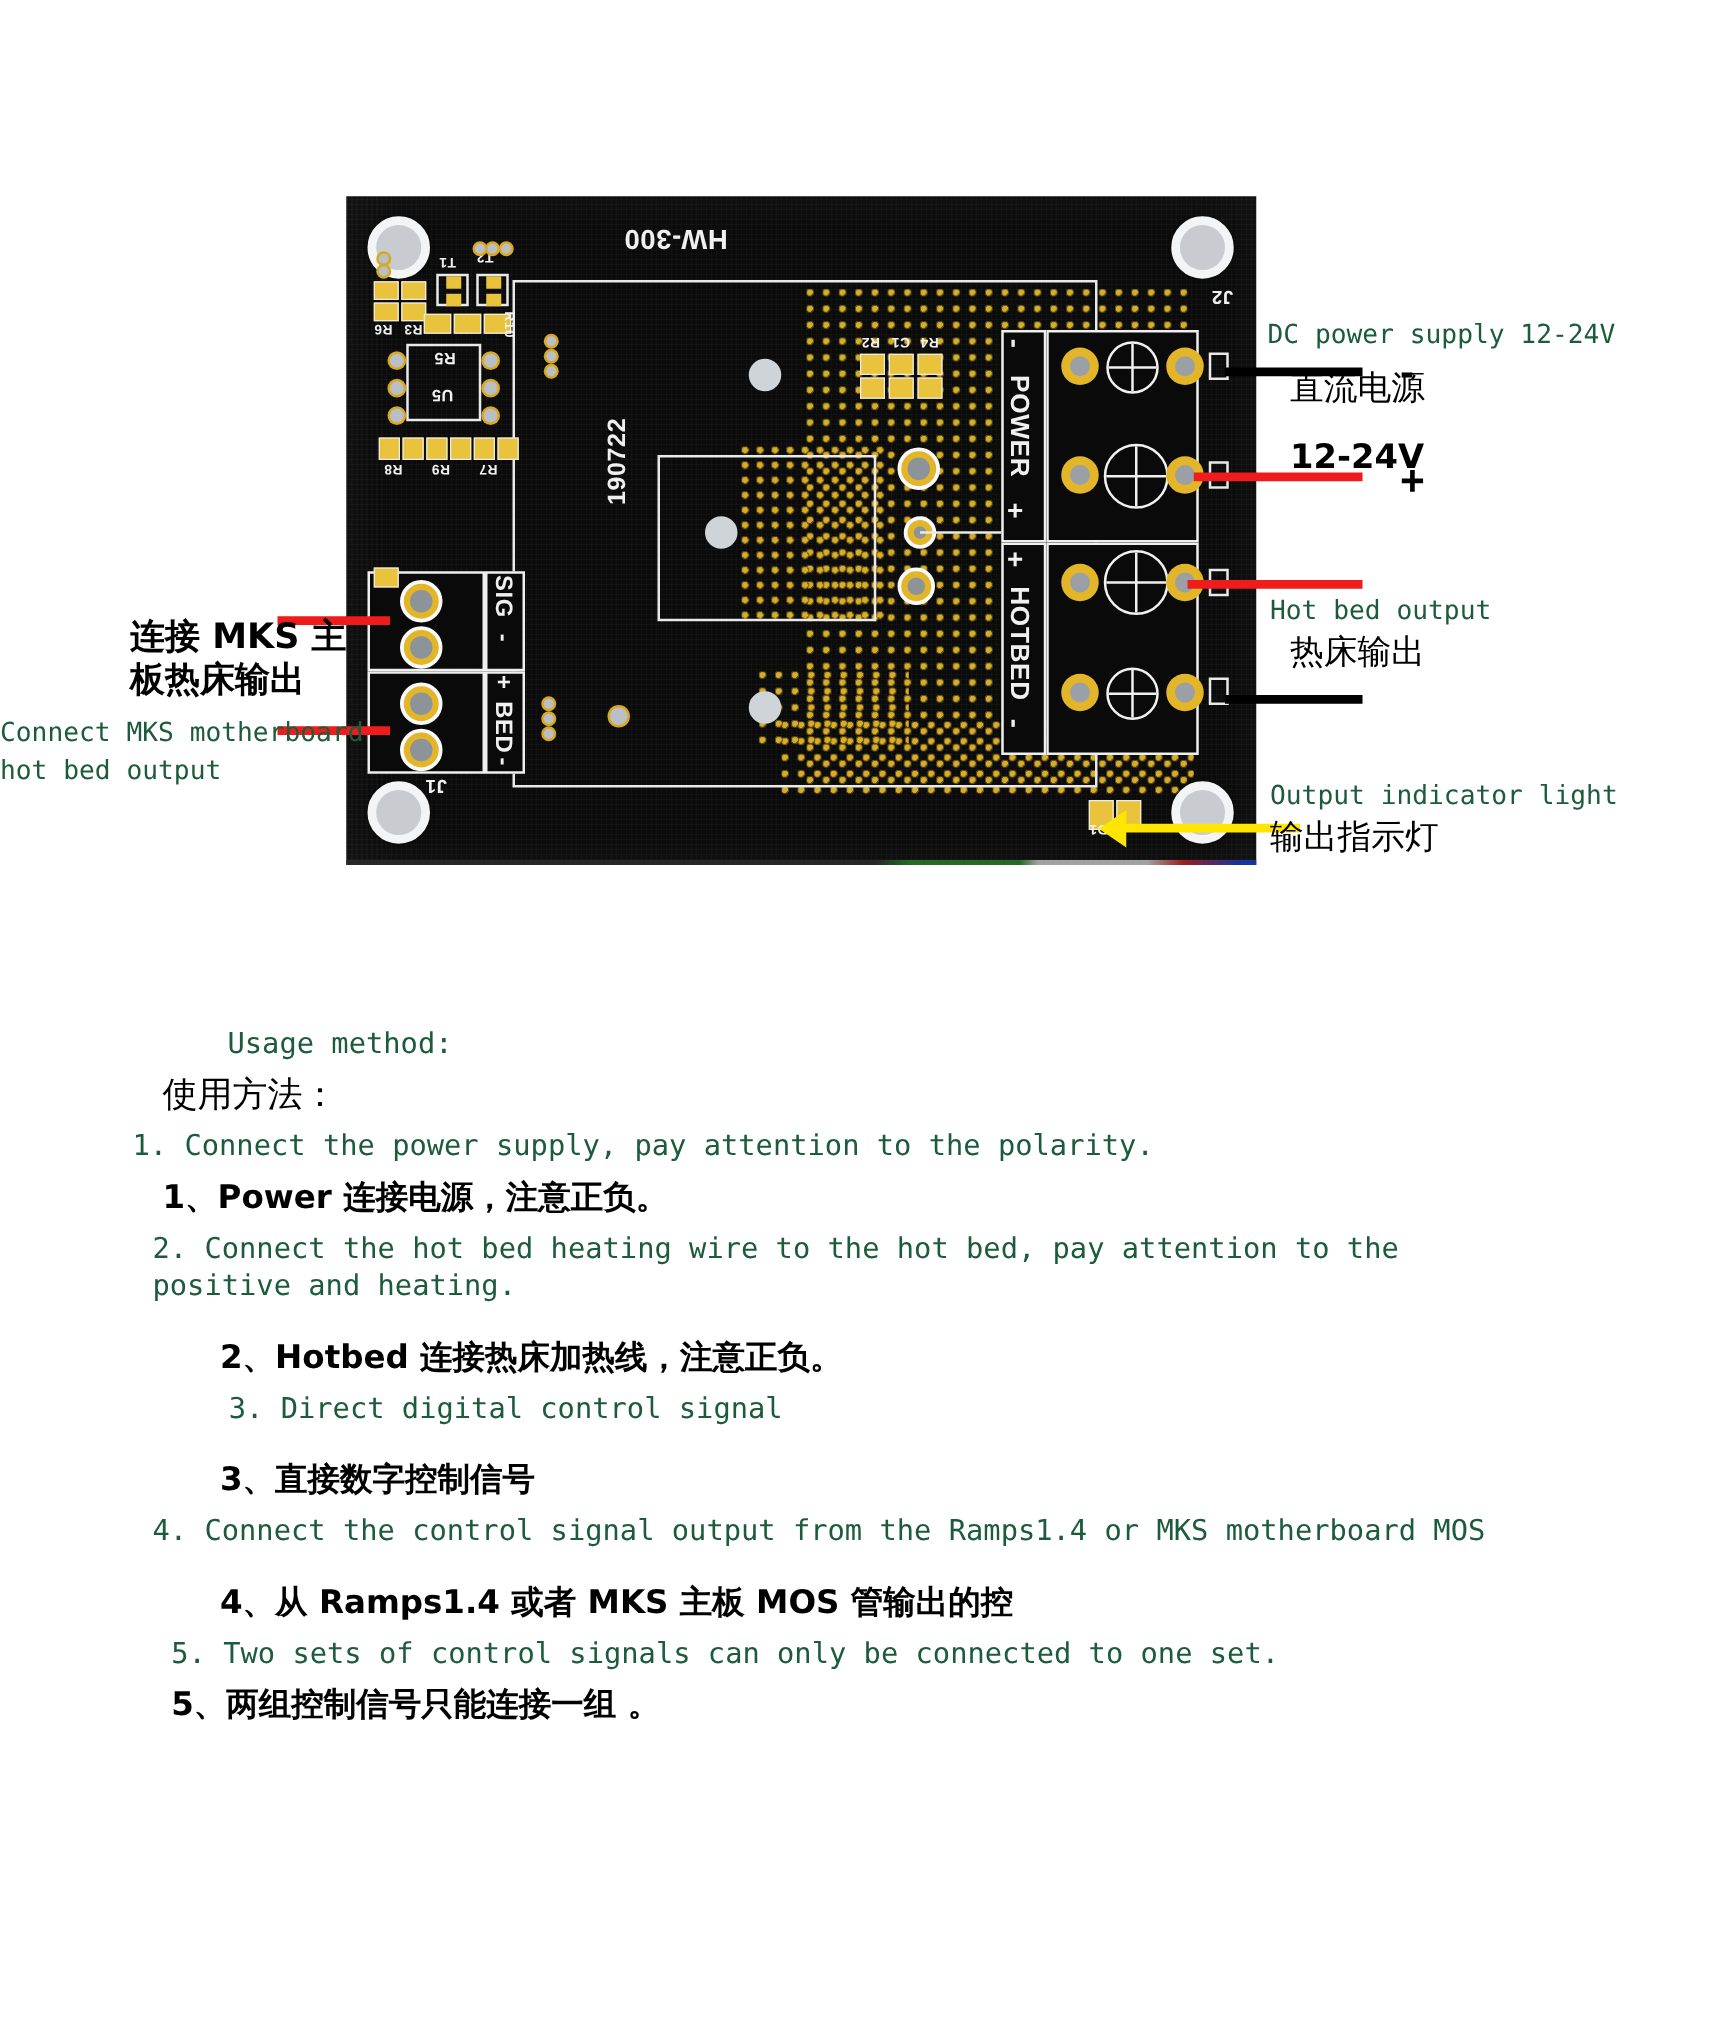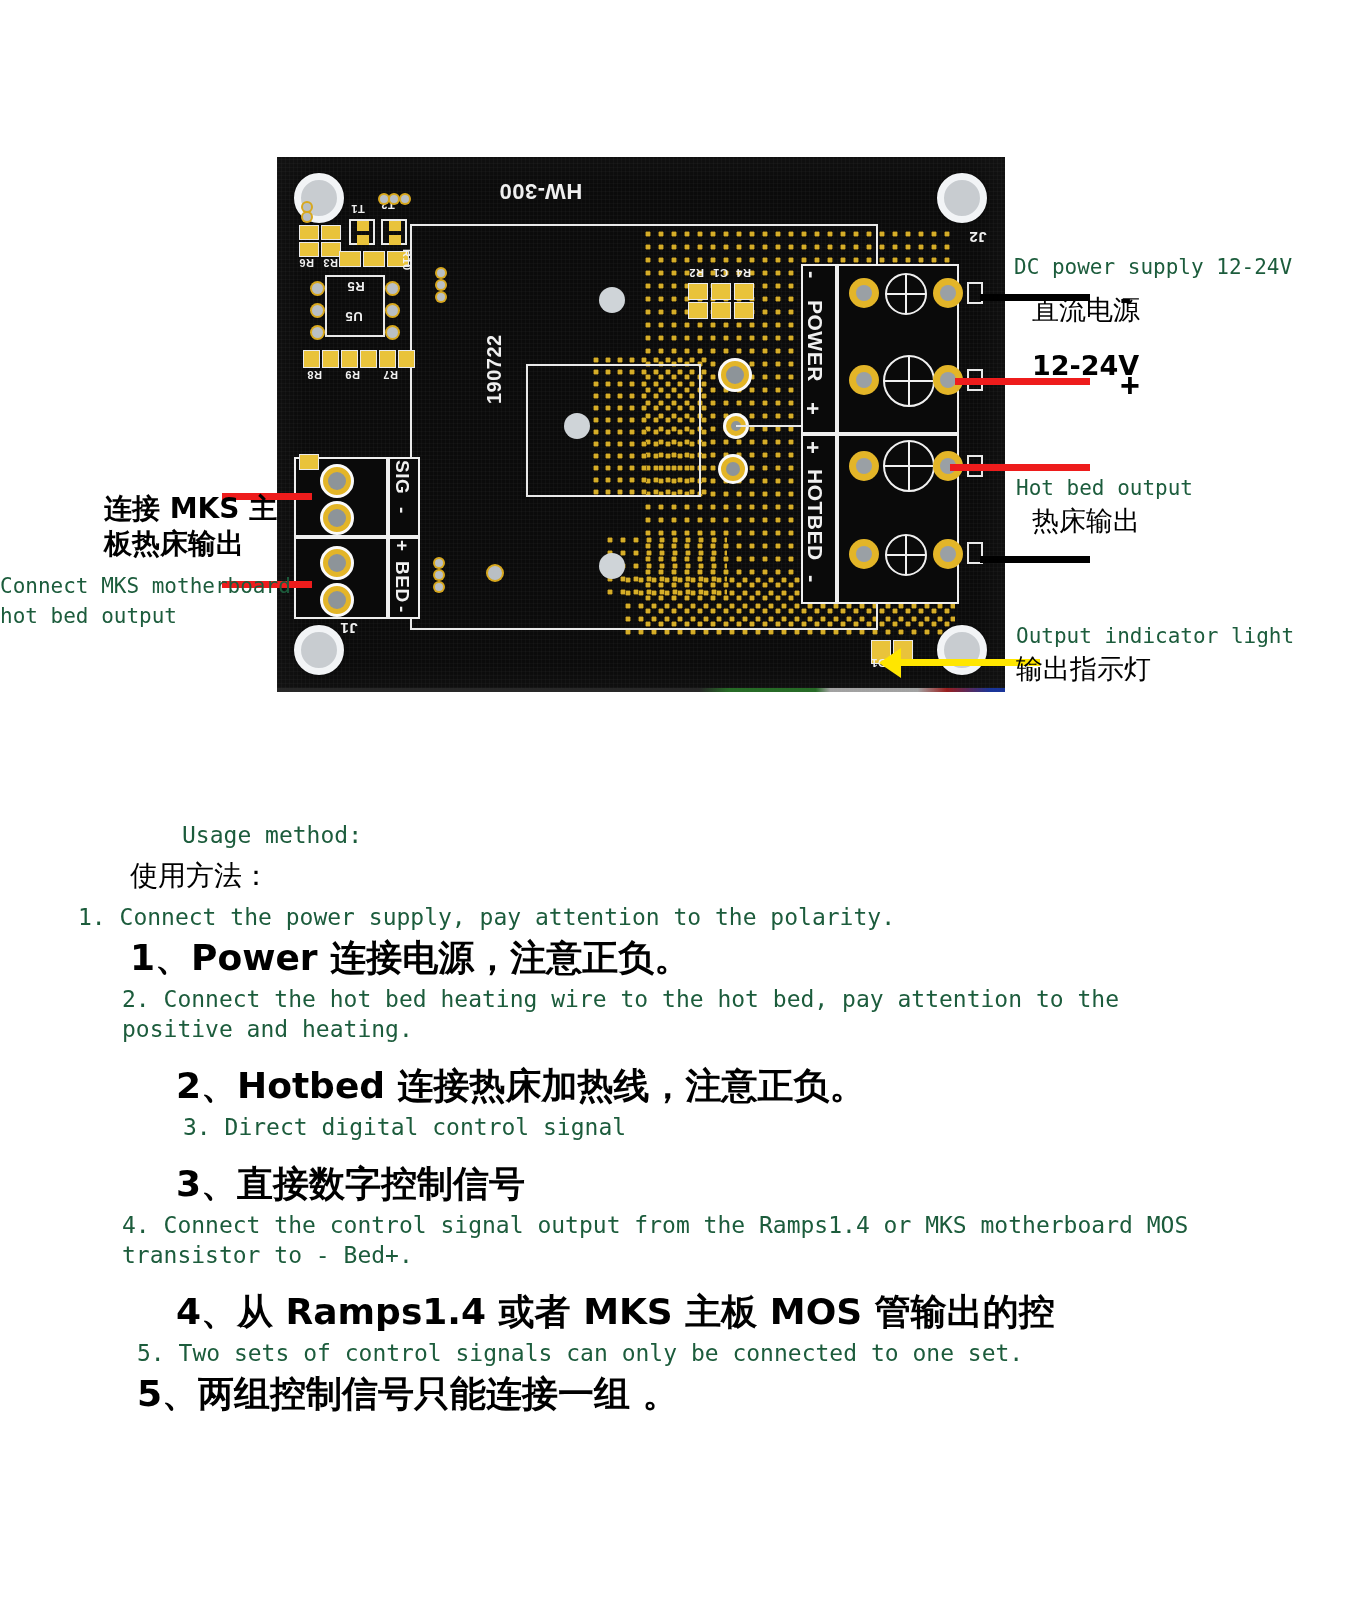--- a/index.html
+++ b/index.html
@@ -198,28 +198,28 @@
     font-family: "DejaVu Sans Mono", monospace;
     font-size: 23px;
     line-height: 30px;
     letter-spacing: 0px;
     margin: 0;
   }
   .u-cn {
     color: #000;
     font-family: "DejaVu Sans", sans-serif;
     font-weight: 700;
-    font-size: 36px;
+    font-size: 26px;
     line-height: 52px;
     margin: 0;
   }
   .u-cn.title { font-weight: 400; font-size: 28px; }
   .indent-a { padding-left: 182px; }
   .indent-b { padding-left: 130px; }
-  .indent-c { padding-left: 78px; }
+  .indent-c { padding-left: 106px; }
   .indent-d { padding-left: 183px; }
   .indent-e { padding-left: 122px; }
   .indent-f { padding-left: 176px; margin-top: 16px; }
   .indent-g { padding-left: 137px; }
 </style>
 </head>
 <body>
 
 <div id="pcb-figure">
 
@@ -438,18 +438,17 @@
   <p class="u-cn indent-b">1、Power 连接电源，注意正负。</p>
 
   <p class="u-en indent-e">2. Connect the hot bed heating wire to the hot bed, pay attention to the</p>
   <p class="u-en indent-e">positive and heating.</p>
   <p class="u-cn indent-f">2、Hotbed 连接热床加热线，注意正负。</p>
 
   <p class="u-en indent-d">3. Direct digital control signal</p>
   <p class="u-cn indent-f">3、直接数字控制信号</p>
 
   <p class="u-en indent-e">4. Connect the control signal output from the Ramps1.4 or MKS motherboard MOS</p>
-  <p class="u-en indent-e">transistor to - Bed+.</p>
   <p class="u-cn indent-f">4、从 Ramps1.4 或者 MKS 主板 MOS 管输出的控</p>
 
   <p class="u-en indent-g">5. Two sets of control signals can only be connected to one set.</p>
   <p class="u-cn indent-g">5、两组控制信号只能连接一组 。</p>
 </div>
 
 </body></html>

